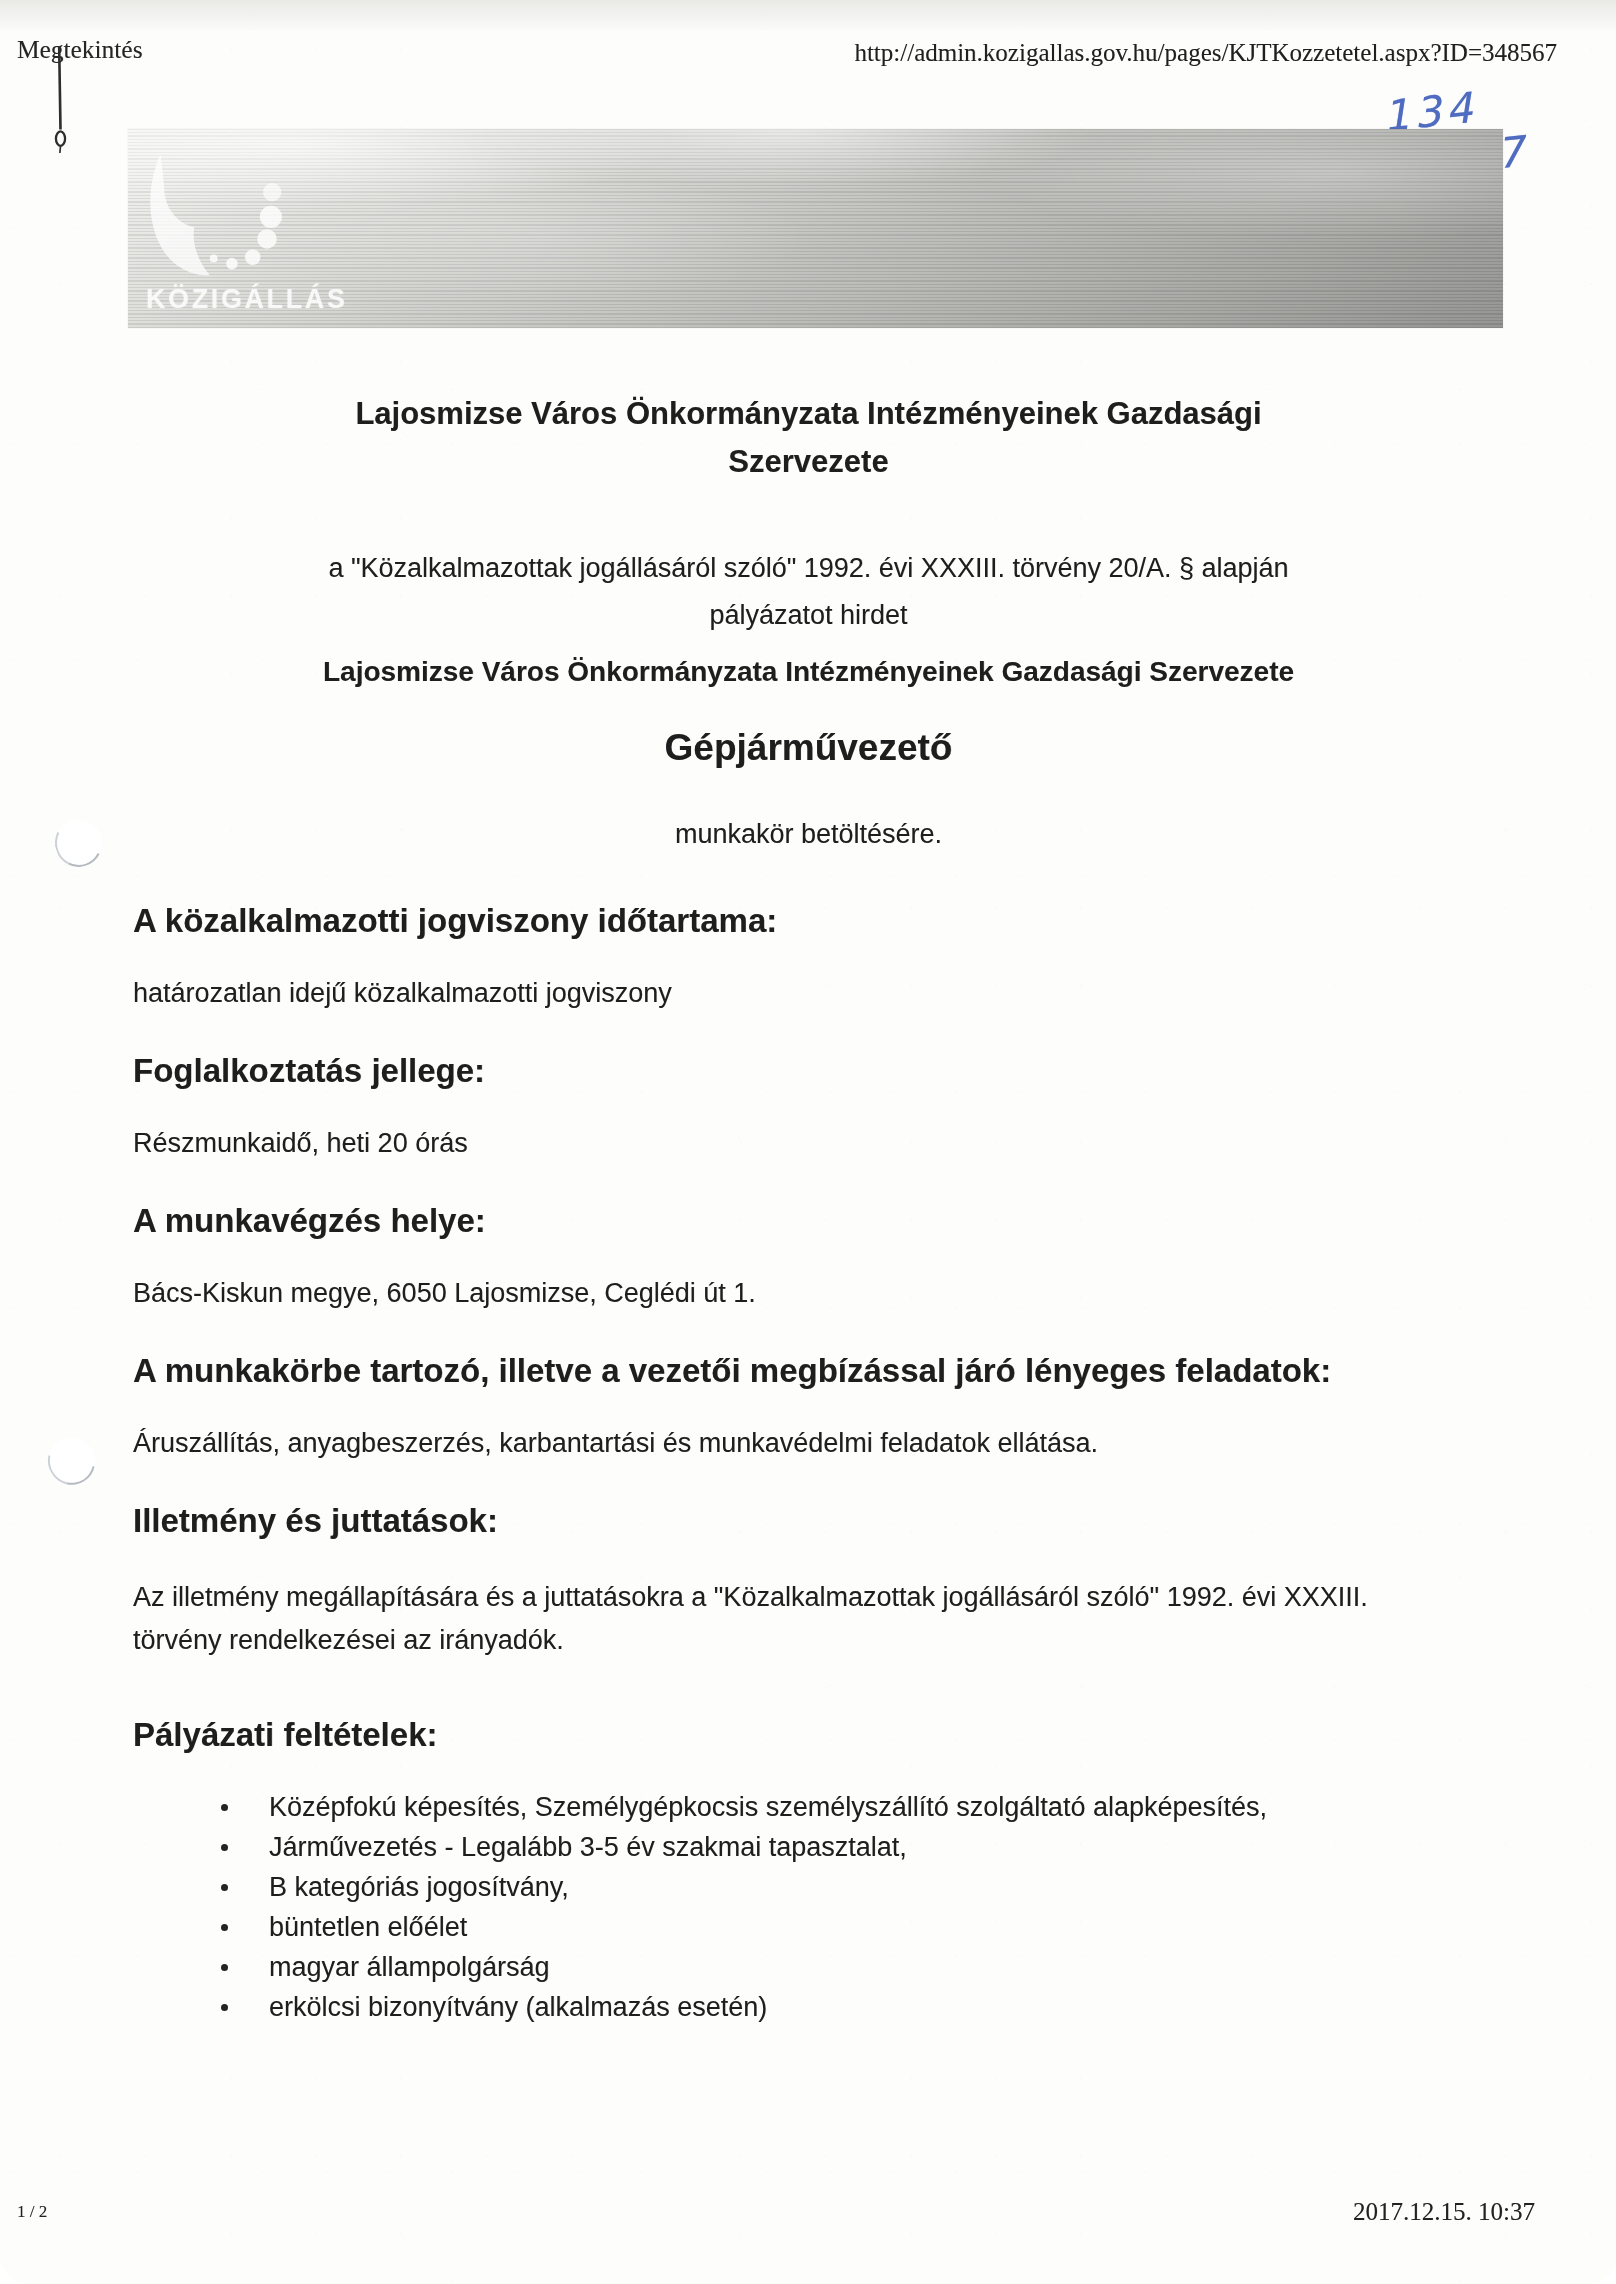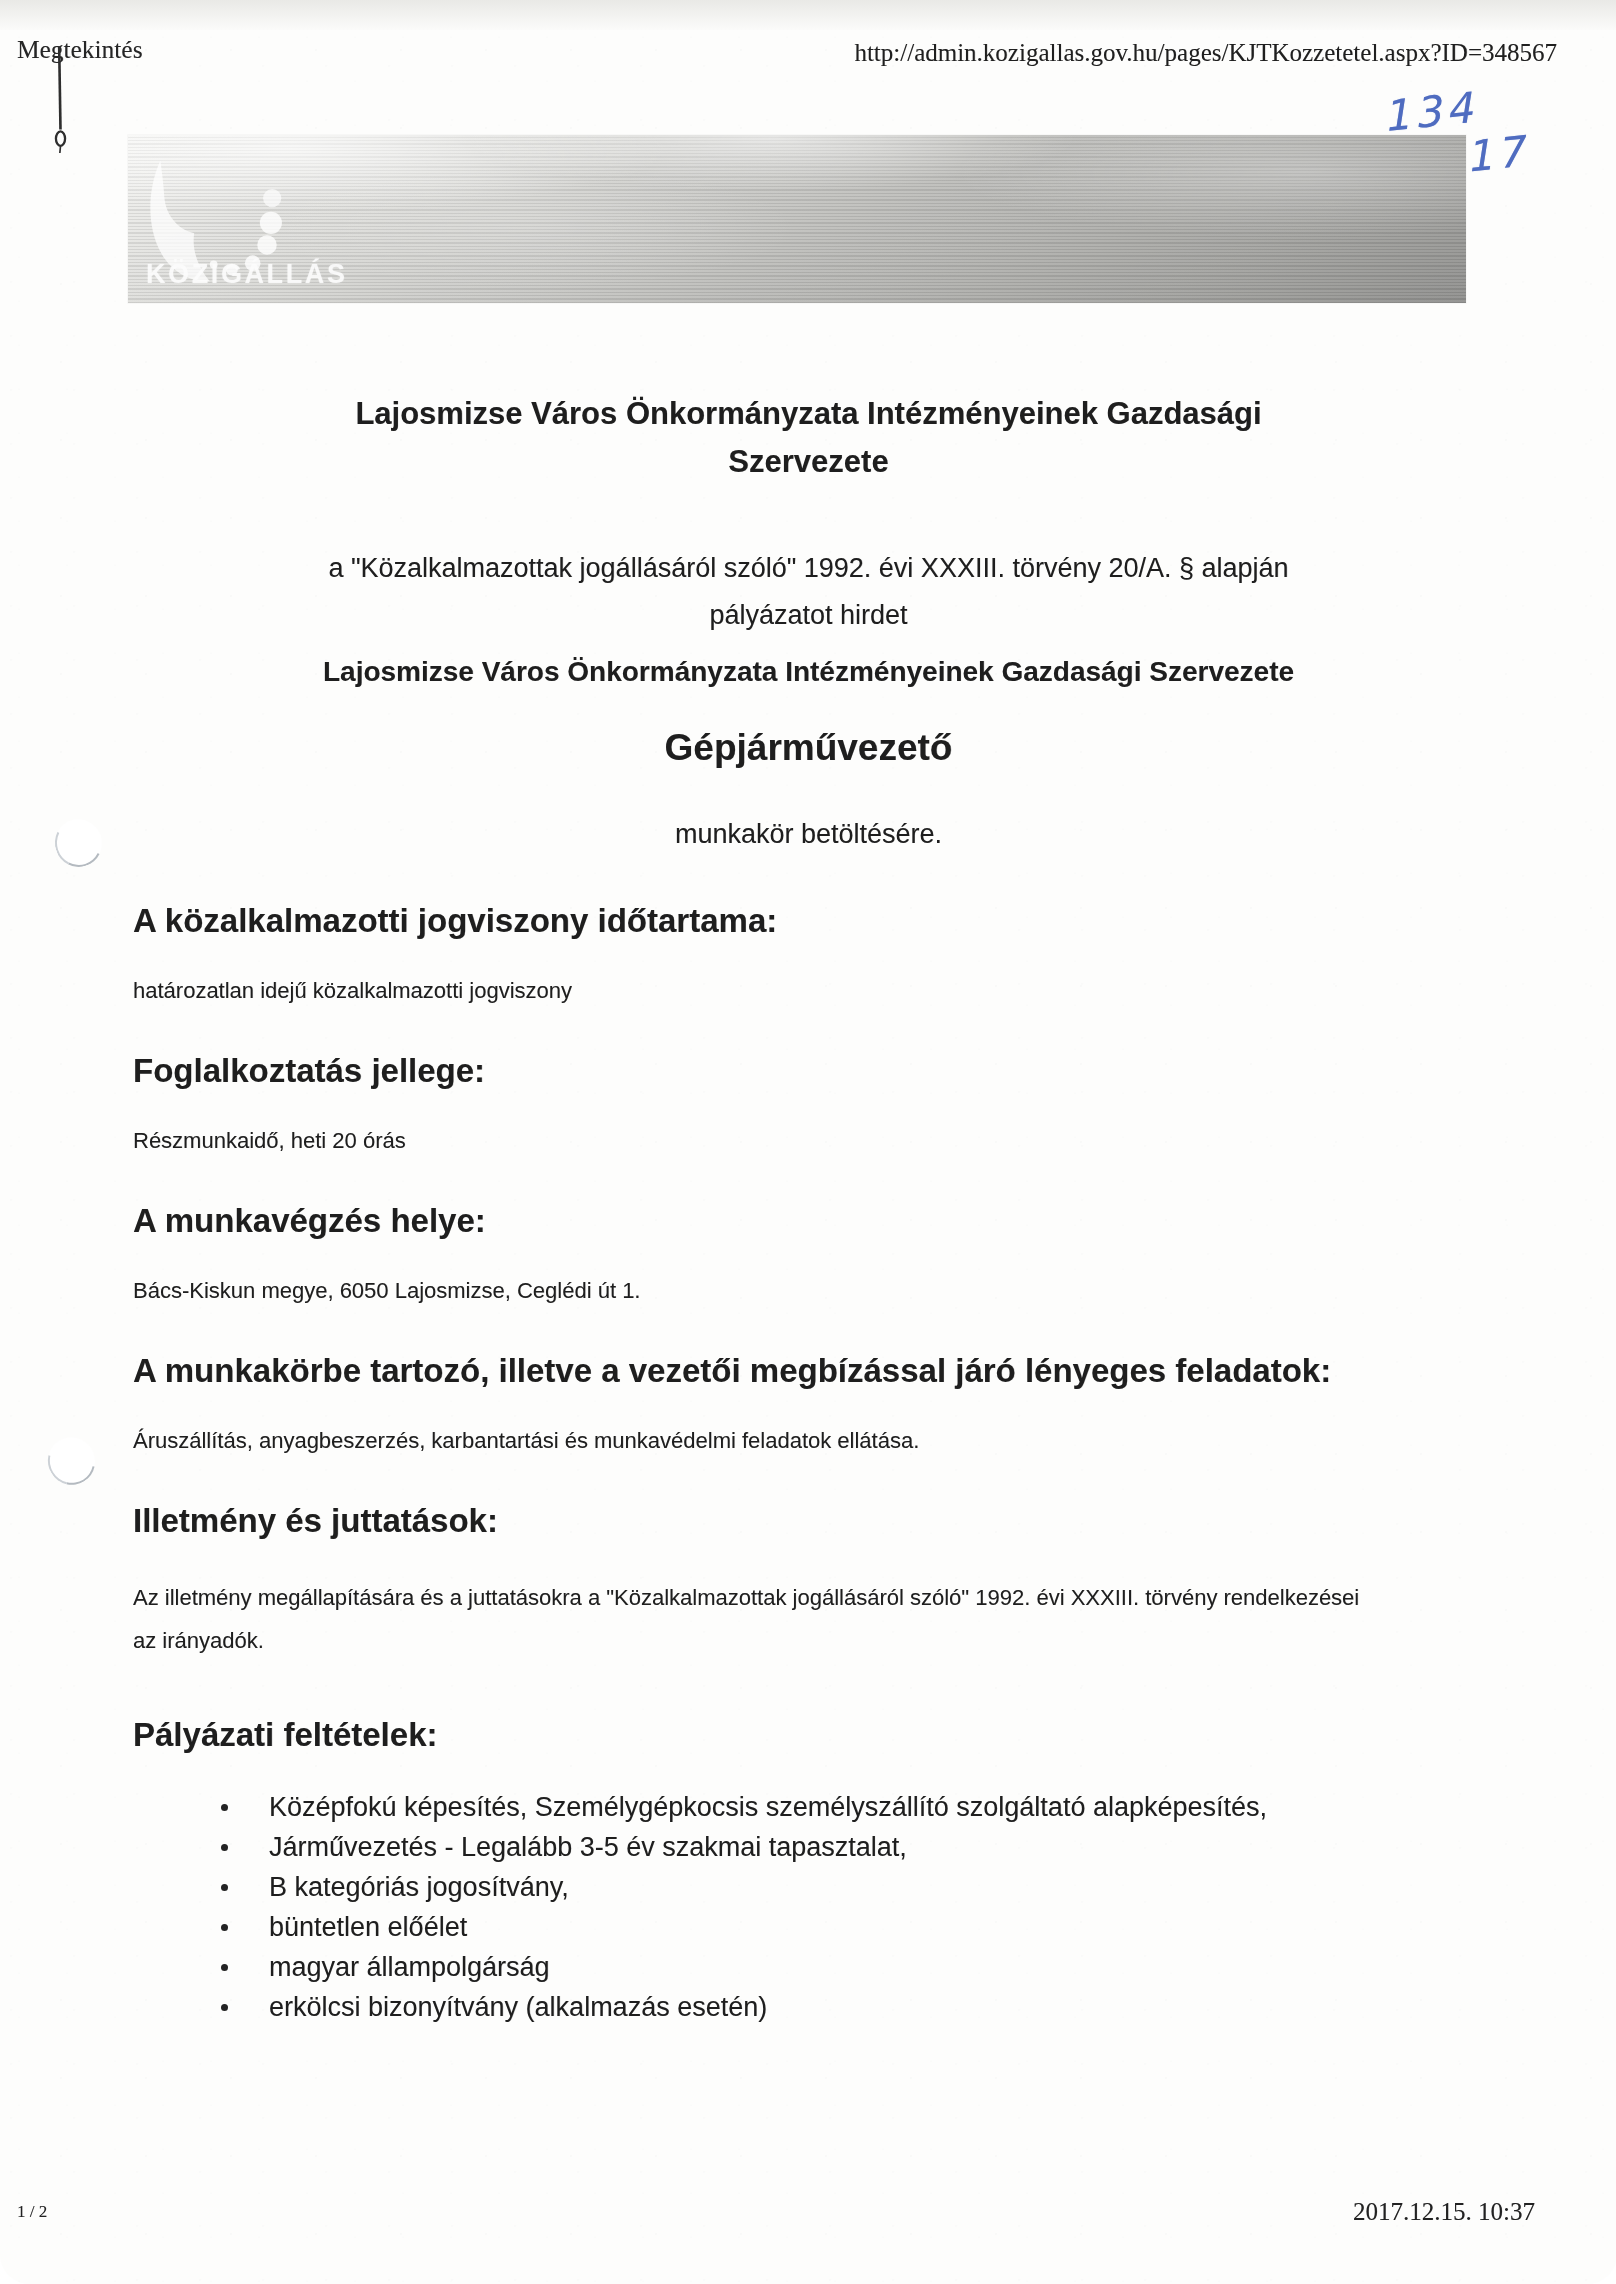--- a/index.html
+++ b/index.html
@@ -39,47 +39,48 @@
   .pin-artifact{position:absolute;left:52px;top:47px;}
   .handwritten{
     position:absolute;left:1387px;top:80px;
     font-family:"DejaVu Sans",sans-serif;font-style:italic;font-weight:500;
     font-size:42px;color:#4f6cc0;letter-spacing:4.6px;
     transform:rotate(-6deg) skewX(-4deg);
     text-shadow:0 0 0.7px rgba(79,108,192,0.55);
   }
   
   .banner{
-    position:absolute;left:128px;top:135px;width:1338px;height:168px;
+    position:absolute;left:128px;top:129px;width:1338px;height:199px;
     background:
       radial-gradient(ellipse 587px 98px at 12% 8%, rgba(255,255,255,0.65), transparent 65%),
       radial-gradient(ellipse 495px 85px at 48% 2%, rgba(255,255,255,0.5), transparent 62%),
       radial-gradient(ellipse 587px 111px at 88% 22%, rgba(255,255,255,0.28), transparent 60%),
       radial-gradient(ellipse 456px 104px at 30% 55%, rgba(255,255,255,0.14), transparent 60%),
       repeating-linear-gradient(0deg, rgba(45,45,45,0.10) 0 1.3px, rgba(255,255,255,0.05) 1.3px 3.3px),
       linear-gradient(155deg,#f4f4f2 0%,#dededb 22%,#c2c2bf 50%,#a5a5a2 80%,#90908e 100%);
     box-shadow:0 0 0 0.7px rgba(0,0,0,0.04);
+    padding-left:37px;
   }
   .logo-figure{position:absolute;left:9px;top:19.6px;opacity:0.88;}
   .logo-text{
     position:absolute;left:18px;bottom:13px;
     font-size:27px;font-weight:700;letter-spacing:2.6px;
     color:rgba(252,252,252,0.88);
     text-shadow:0 0 2px rgba(255,255,255,0.35);
   }
   
   .doc-text{color:#1e1e1e;text-shadow:0.3px 0.3px 0 rgba(25,25,25,0.28);}
   .center-block{position:absolute;left:50%;transform:translateX(-50%);text-align:center;}
   .t-org-title{top:390px;width:1017px;font-size:31px;font-weight:700;line-height:48px;}
   .t-legal{top:545px;width:1395px;font-size:27px;line-height:47px;}
   .t-org-name{top:656px;width:1395px;font-size:28px;font-weight:700;}
   .t-position{top:727px;width:1395px;font-size:37px;font-weight:700;}
   .t-subtitle{top:819px;width:1395px;font-size:27px;}
   .sec-h{position:absolute;left:133px;font-size:33px;font-weight:700;}
-  .sec-b{position:absolute;left:133px;font-size:22px;}
+  .sec-b{position:absolute;left:133px;font-size:27px;}
   #s0h{top:902px}#s0b{top:978px}
   #s1h{top:1052px}#s1b{top:1128px}
   #s2h{top:1202px}#s2b{top:1278px}
   #s3h{top:1352px}#s3b{top:1428px}
   #s4h{top:1502px}
   #s4b{top:1576px;width:1238px;line-height:43px;}
   #s5h{top:1716px}
   .req-list{
     position:absolute;top:1787px;left:216px;margin:0;padding:0;list-style:none;
   }

